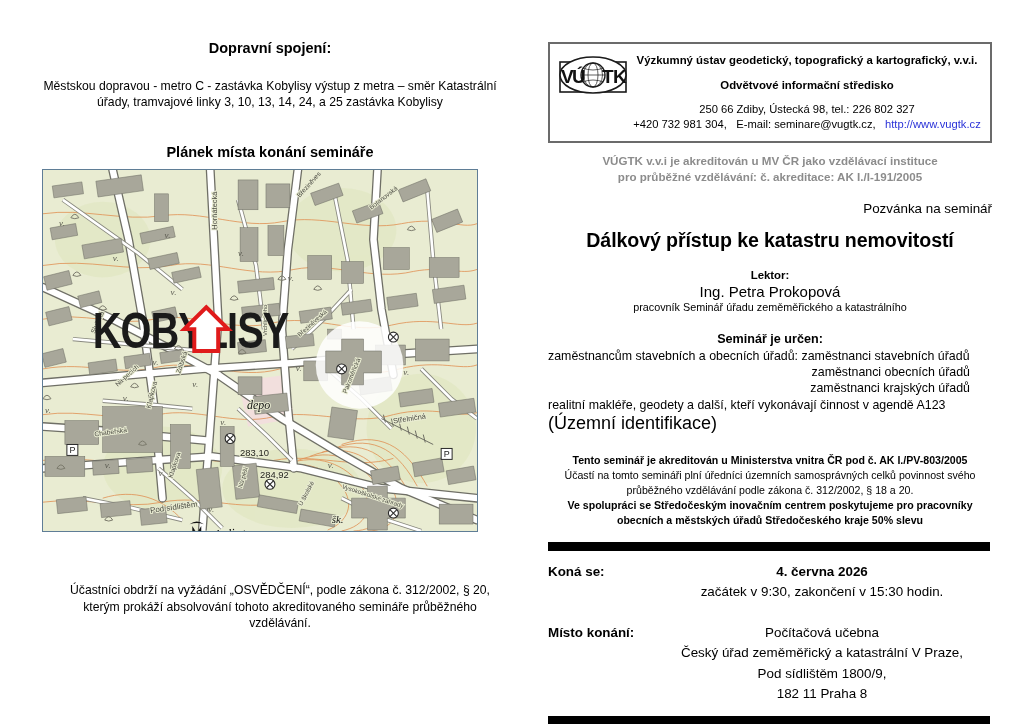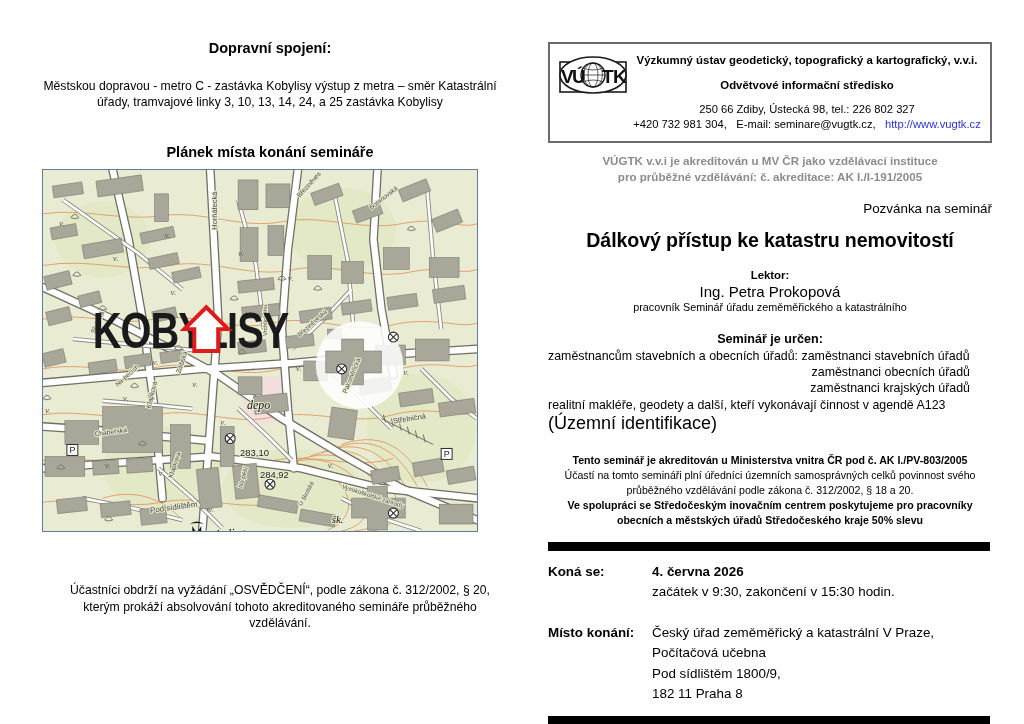--- a/index.html
+++ b/index.html
@@ -189,21 +189,21 @@
   .detail-row {
     display: flex;
     align-items: flex-start;
   }
   .detail-label {
     flex: 0 0 104px;
     font-weight: bold;
     font-size: 13.4px;
     line-height: 1.5;
   }
-  .detail-values { flex: 1 1 auto; }
+  .detail-values { flex: 1 1 auto; text-align: center; }
   .detail-v {
     font-size: 13.4px;
     line-height: 1.52;
   }
   .detail-v.strong { font-weight: bold; }
   .detail-gap { height: 20px; }
 </style>
 </head>
 <body>
 
@@ -675,22 +675,22 @@
       <div class="detail-label">Koná se:</div>
       <div class="detail-values">
         <div class="detail-v strong">4. června 2026</div>
         <div class="detail-v">začátek  v 9:30, zakončení v 15:30 hodin.</div>
       </div>
     </div>
     <div class="detail-gap"></div>
     <div class="detail-row">
       <div class="detail-label">Místo konání:</div>
       <div class="detail-values">
+        <div class="detail-v">Počítačová učebna</div>
         <div class="detail-v">Český úřad zeměměřický a katastrální V Praze,</div>
-        <div class="detail-v">Počítačová učebna</div>
         <div class="detail-v">Pod sídlištěm 1800/9,</div>
         <div class="detail-v">182 11 Praha 8</div>
       </div>
     </div>
   </div>
 
   <div class="rule bottom"></div>
 </div>
 
 </body></html>

